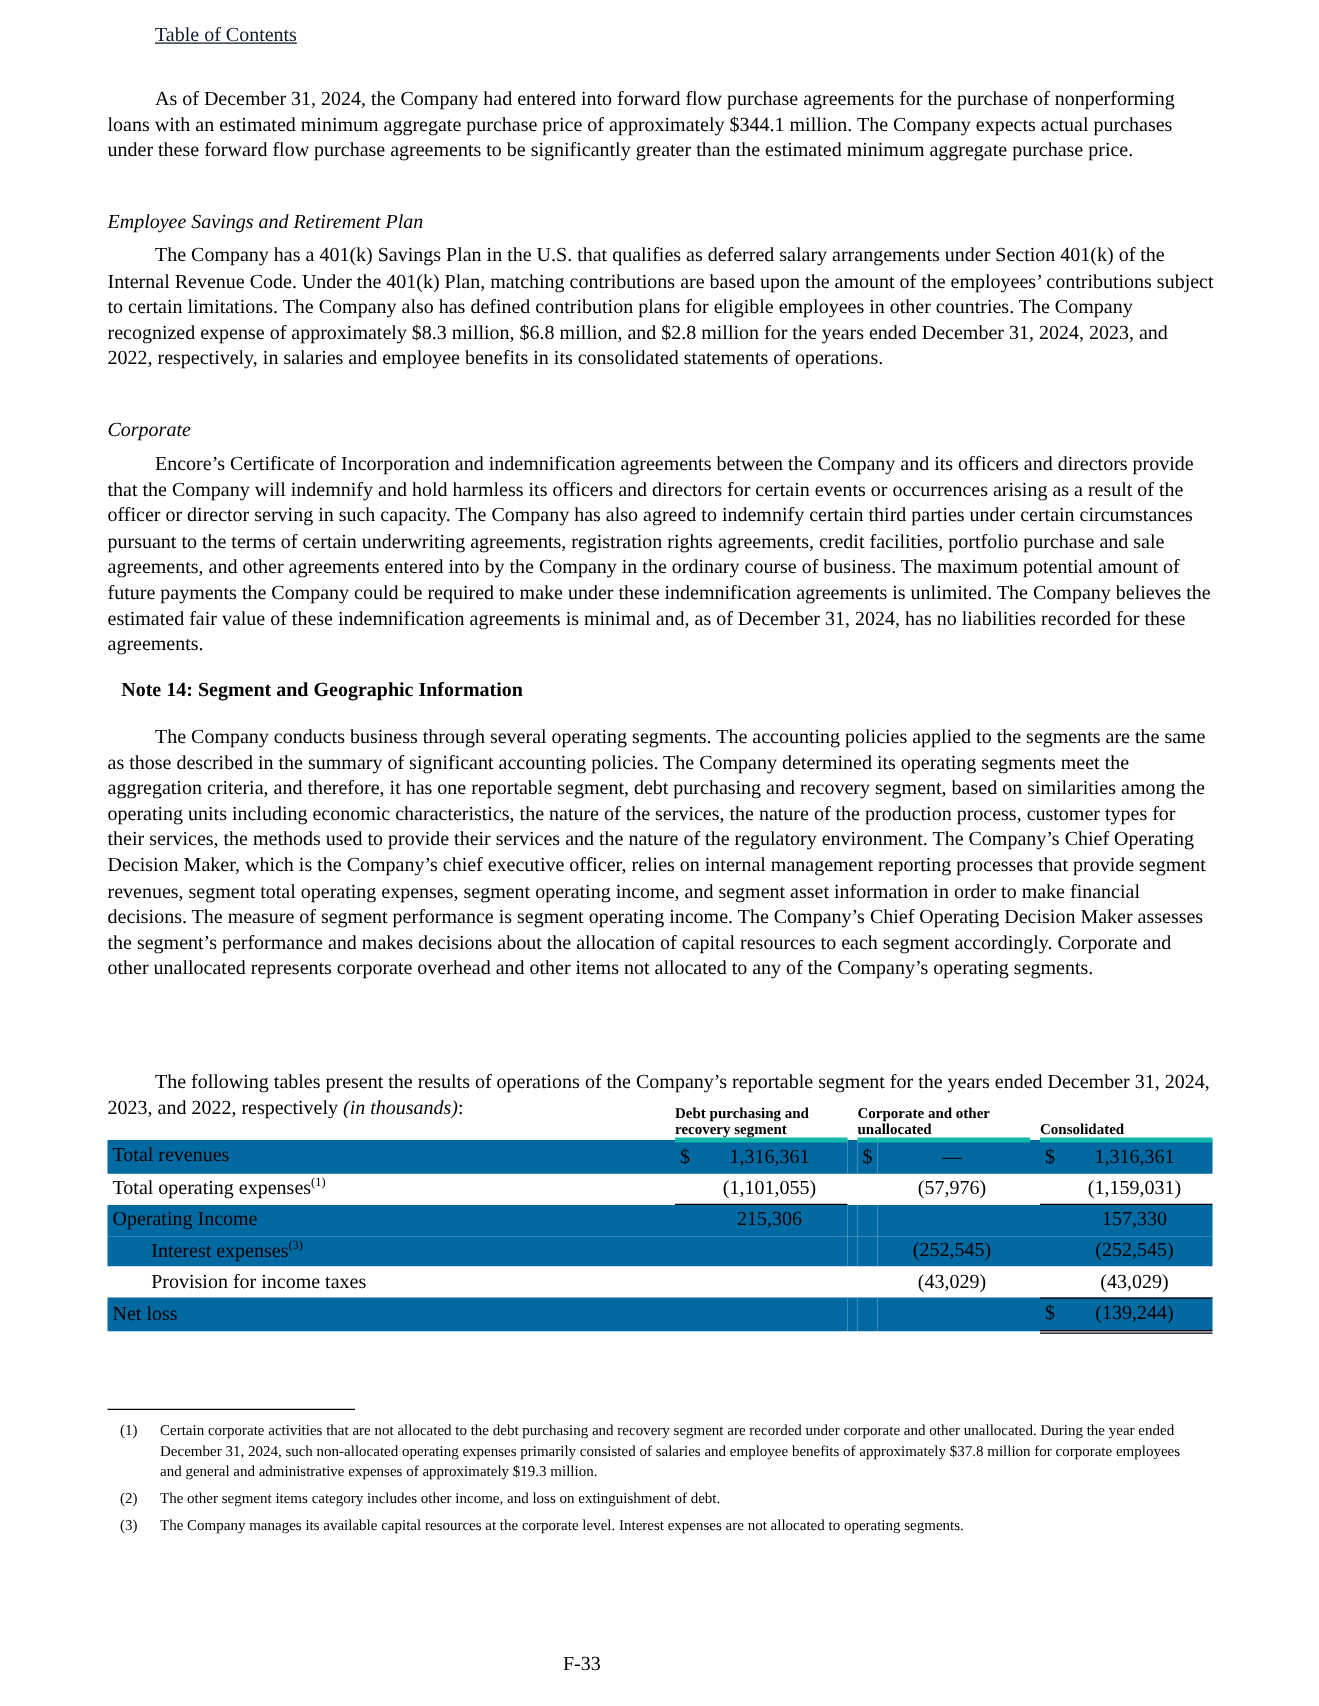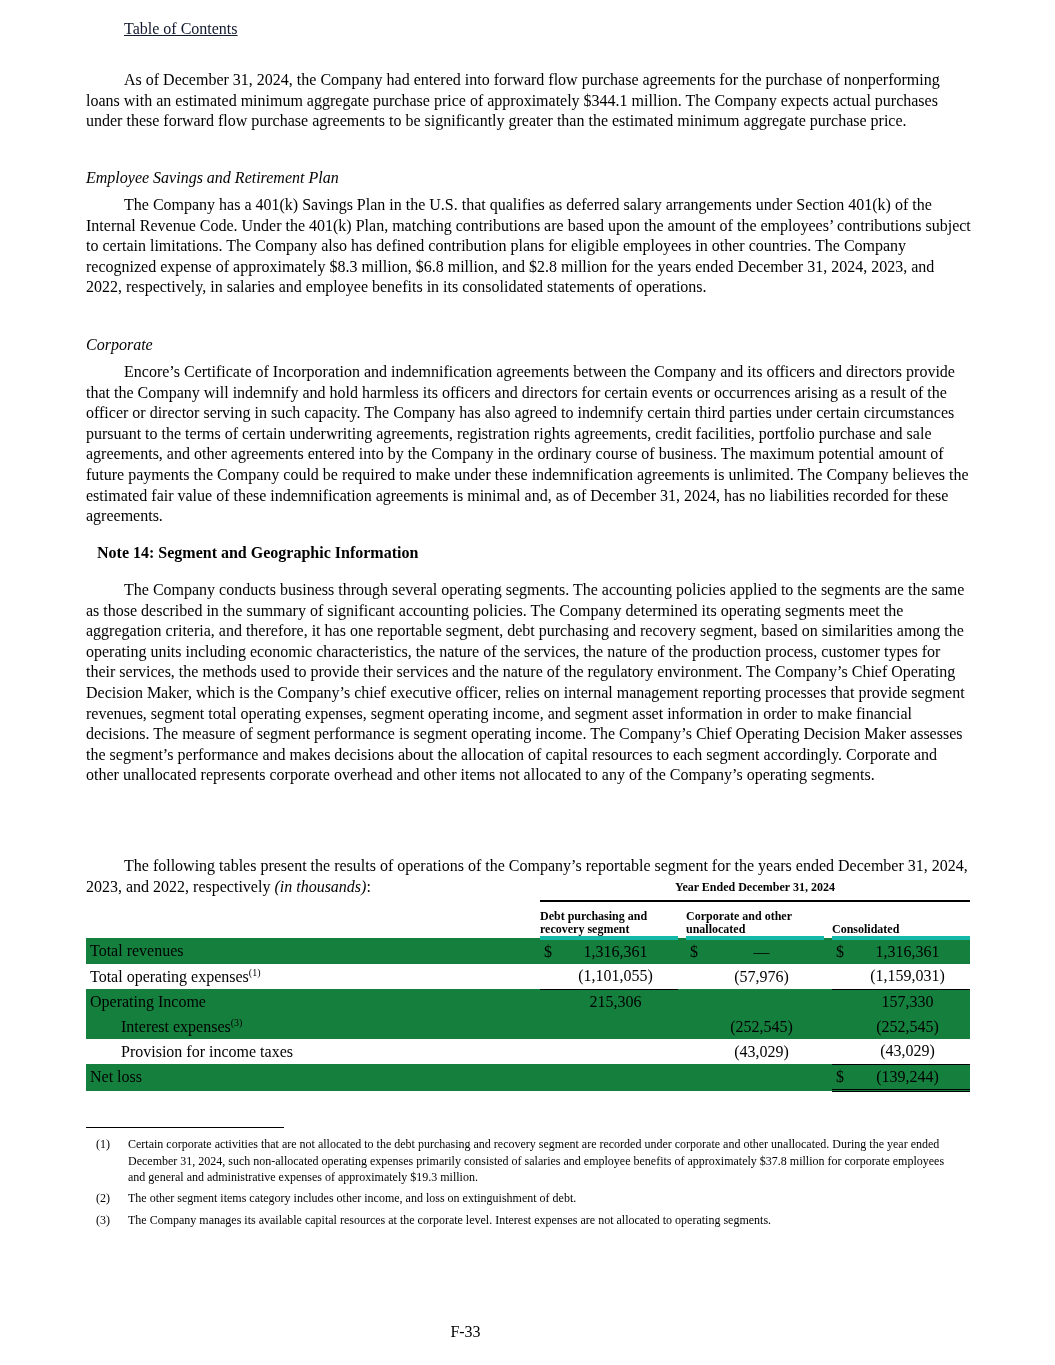--- a/index.html
+++ b/index.html
@@ -5,21 +5,21 @@
   html, body { margin:0; padding:0; background:#fff; }
   body { width:1055px; height:1365px; position:relative; font-family:"Liberation Serif", serif; color:#000; overflow:hidden; }
   .toc { position:absolute; left:124px; top:20px; font-size:16px; color:#0f172a; text-decoration:underline; }
   .p { position:absolute; left:86px; width:886px; font-size:16px; line-height:20.6px; text-indent:38px; margin:0; }
   .h { position:absolute; left:86px; font-size:16px; font-weight:normal; font-style:italic; }
   .hb { position:absolute; left:86px; font-size:16px; font-weight:bold;margin-left:11px; }
   table.seg { position:absolute; left:86px; top:876px; width:884px; border-collapse:collapse; font-size:16px; }
   table.seg td { padding:0; height:24.6px; }
   .hdr-year { font-size:12px; font-weight:bold; text-align:center; border-bottom:2px solid #000; height:20px !important; }
   .hdr-col { font-size:12px; font-weight:bold; text-align:left; vertical-align:bottom; line-height:13px; border-bottom:4px solid #14b8a6; height:34px !important; }
-  tr.sh td.bg { background:#15803d; }
+  tr.sh td.bg { background:#0369a1; }
   .lbl { padding-left:4px !important; }
   .ind { padding-left:35px !important; }
   .num { text-align:center; padding-right:3px !important; }
   .cur { text-align:left; padding-left:4px !important; }
   .bt { border-bottom:1px solid #000; }
   .dbl { border-bottom:3px double #000; }
   sup { font-size:10px; }
   .fnrule { position:absolute; left:86px; top:1127px; width:198px; border-top:1px solid #000; }
   .fn { position:absolute; left:96px; width:860px; font-size:12px; line-height:16.5px; }
   .fn .n { position:absolute; left:0; }
@@ -50,24 +50,20 @@
       <col style="width:16px">
       <col style="width:122px">
       <col style="width:8px">
       <col style="width:16px">
       <col style="width:122px">
       <col style="width:8px">
       <col style="width:16px">
       <col style="width:122px">
   </colgroup>
   <tbody>
-      <tr>
-    <td></td>
-    <td colspan="8" class="hdr-year">Year Ended December 31, 2024</td>
-  </tr>
   <tr>
     <td></td>
     <td colspan="2" class="hdr-col"><span>Debt purchasing and</span><br><span>recovery segment</span></td>
     <td></td>
     <td colspan="2" class="hdr-col"><span>Corporate and other</span><br><span>unallocated</span></td>
     <td></td>
     <td colspan="2" class="hdr-col">Consolidated</td>
   </tr>
 
   <tr class="sh">

